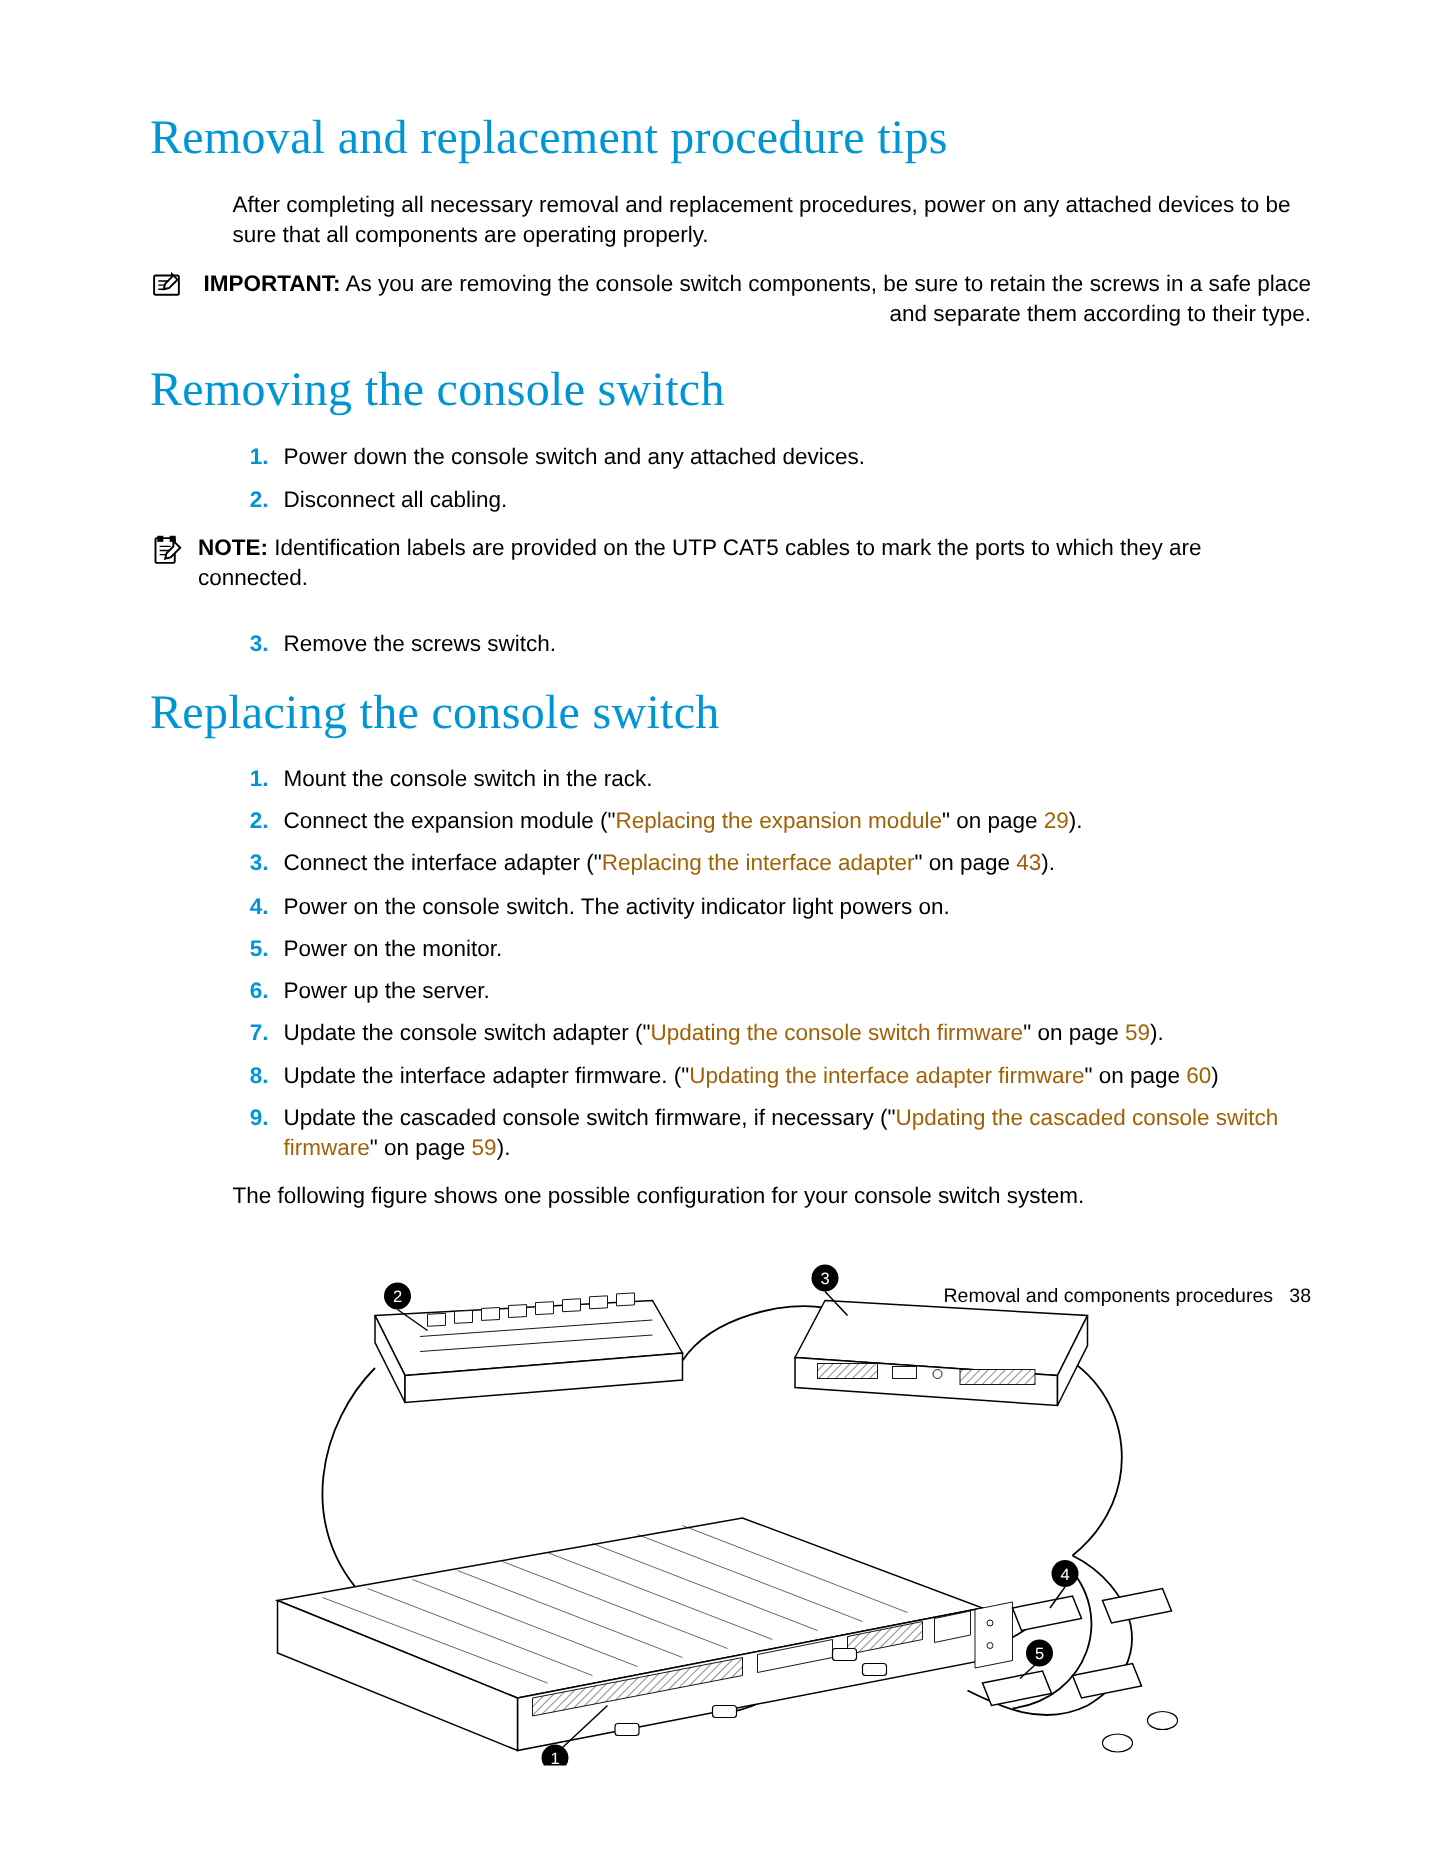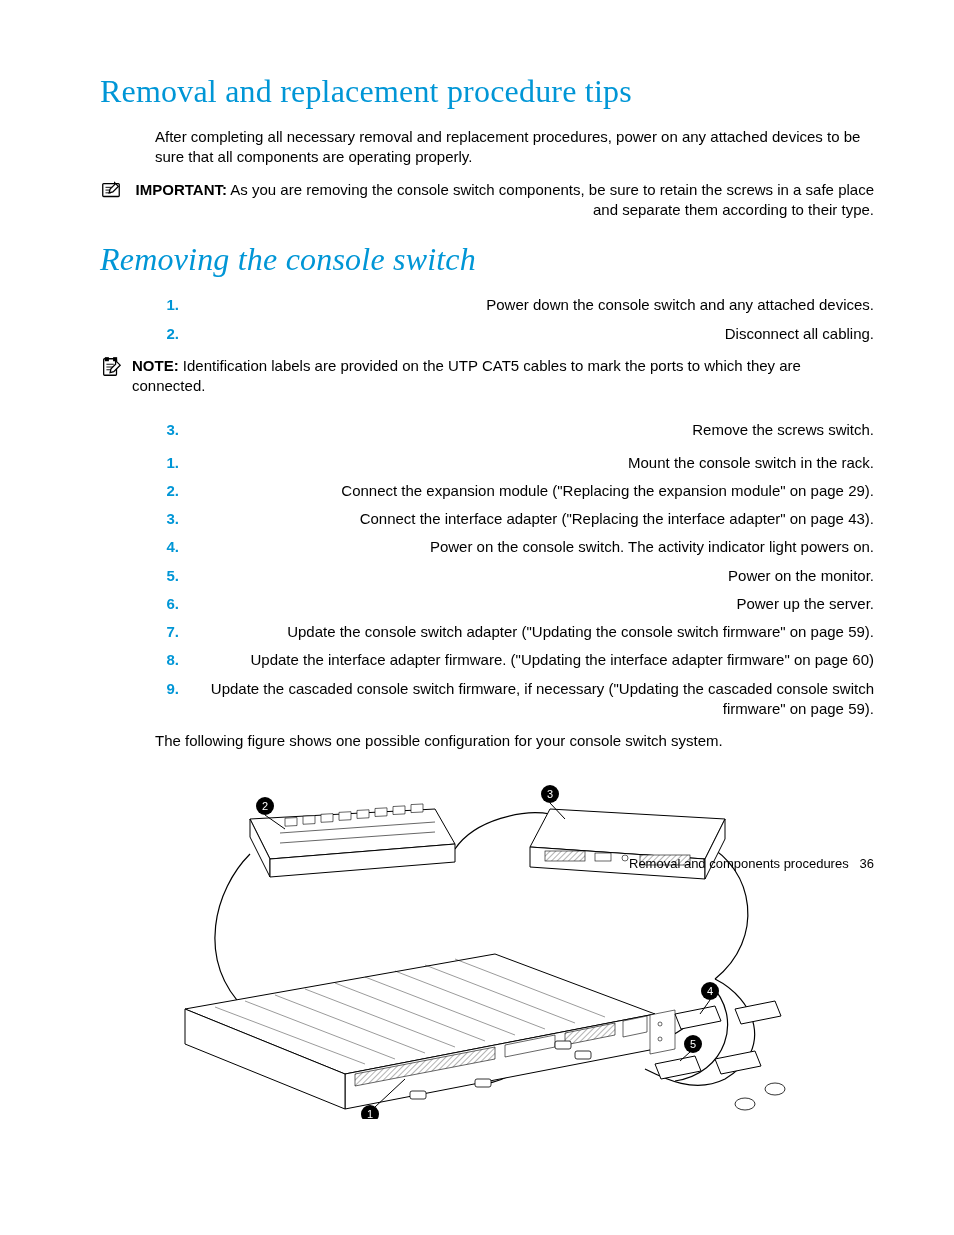--- a/index.html
+++ b/index.html
@@ -58,49 +58,48 @@
     margin: 0 0 12px 55px;
     padding: 0 0 0 30px;
     list-style: none;
     counter-reset: step;
   }
   ol.steps > li {
     counter-increment: step;
     position: relative;
     margin: 0 0 8px 0;
     padding-left: 4px;
-    text-align: right;
   }
   ol.steps > li::before {
     content: counter(step) ".";
     position: absolute;
     left: -30px;
     width: 24px;
     text-align: right;
     font-weight: bold;
     color: #0096d6;
   }
-  .link { color: #000000; }
+  .link { color: #a16207; }
   .figcap {
     margin: 0 0 8px 55px;
   }
   .diagram {
     margin: 0 0 0 55px;
     width: 640px;
     height: 360px;
   }
   .footer {
     position: absolute;
     bottom: 38px;
     right: 80px;
     font-size: 13px;
     color: #000;
   }
   .b { font-weight: bold; }
-  h1.tight { margin-top: 10px; font-style: italic; }
+  h1.tight { margin-top: 10px; }
 </style>
 </head>
 <body>
 
 <div class="page">
 
   <h1>Removal and replacement procedure tips</h1>
 
   <p class="intro">After completing all necessary removal and replacement procedures, power on any attached devices to be sure that all components are operating properly.</p>
 
@@ -136,20 +135,21 @@
     </span>
     <div class="callout-body">
       <span class="b">NOTE:</span><span>  Identification labels are provided on the UTP CAT5 cables to mark the ports to which they are connected.</span>
     </div>
   </div>
 
   <ol class="steps" start="3" style="counter-reset: step 2;">
     <li>Remove the screws switch.</li>
   </ol>
 
+  <h1 class="tight">Replacing the console switch</h1>
 
   <ol class="steps">
     <li>Mount the console switch in the rack.</li>
     <li><span>Connect the expansion module ("</span><span class="link">Replacing the expansion module</span><span>" on page </span><span class="link">29</span><span>).</span></li>
     <li><span>Connect the interface adapter ("</span><span class="link">Replacing the interface adapter</span><span>" on page </span><span class="link">43</span><span>).</span></li>
     <li>Power on the console switch. The activity indicator light powers on.</li>
     <li>Power on the monitor.</li>
     <li>Power up the server.</li>
     <li><span>Update the console switch adapter ("</span><span class="link">Updating the console switch firmware</span><span>" on page </span><span class="link">59</span><span>).</span></li>
     <li><span>Update the interface adapter firmware. ("</span><span class="link">Updating the interface adapter firmware</span><span>" on page </span><span class="link">60</span><span>)</span></li>
@@ -283,16 +283,16 @@
         <g>
             <circle cx="538" cy="285" r="9" fill="#000"></circle>
             <text x="538" y="289" text-anchor="middle">5</text>
             <line x1="535" y1="293" x2="525" y2="302" stroke="#000"></line>
           </g>
       </g>
     </svg>
   </div>
 
   <div class="footer">
-    <span>Removal and components procedures</span>&nbsp;&nbsp;&nbsp;<span>36</span>
+    <span>Removal and components procedures</span>&nbsp;&nbsp;&nbsp;<span>38</span>
   </div>
 
 </div>
 
 </body></html>

